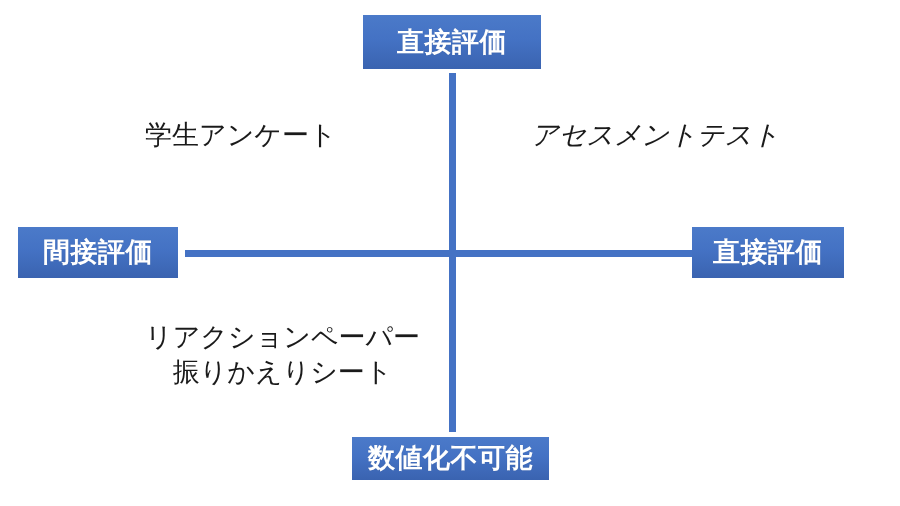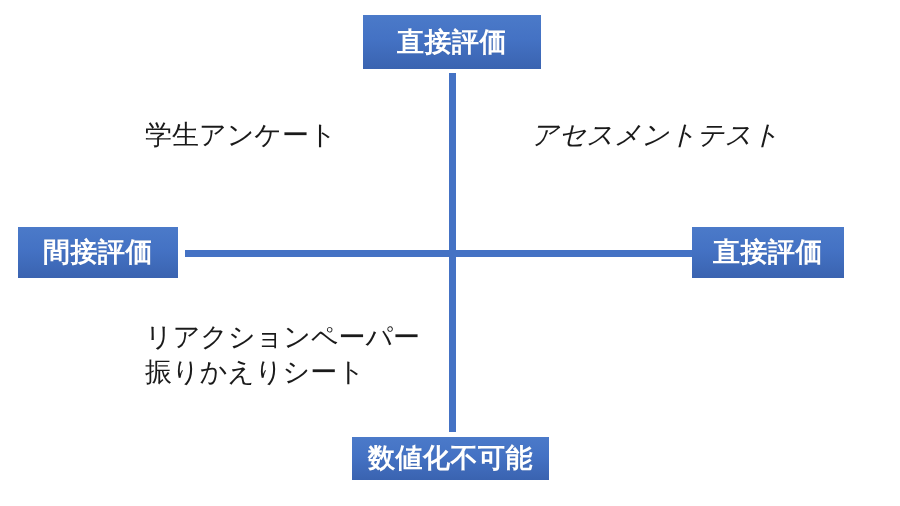--- a/index.html
+++ b/index.html
@@ -93,20 +93,21 @@
     top: 118px;
   }
   #quadrant-top-right {
     left: 531px;
     top: 118px;
     font-style: italic;
   }
   #quadrant-bottom-left {
     left: 145px;
     top: 320px;
+    text-align: center;
   }
   #quadrant-bottom-right {
     left: 527px;
     top: 320px;
   }
 </style>
 </head>
 <body>
 
 <div id="stage">

